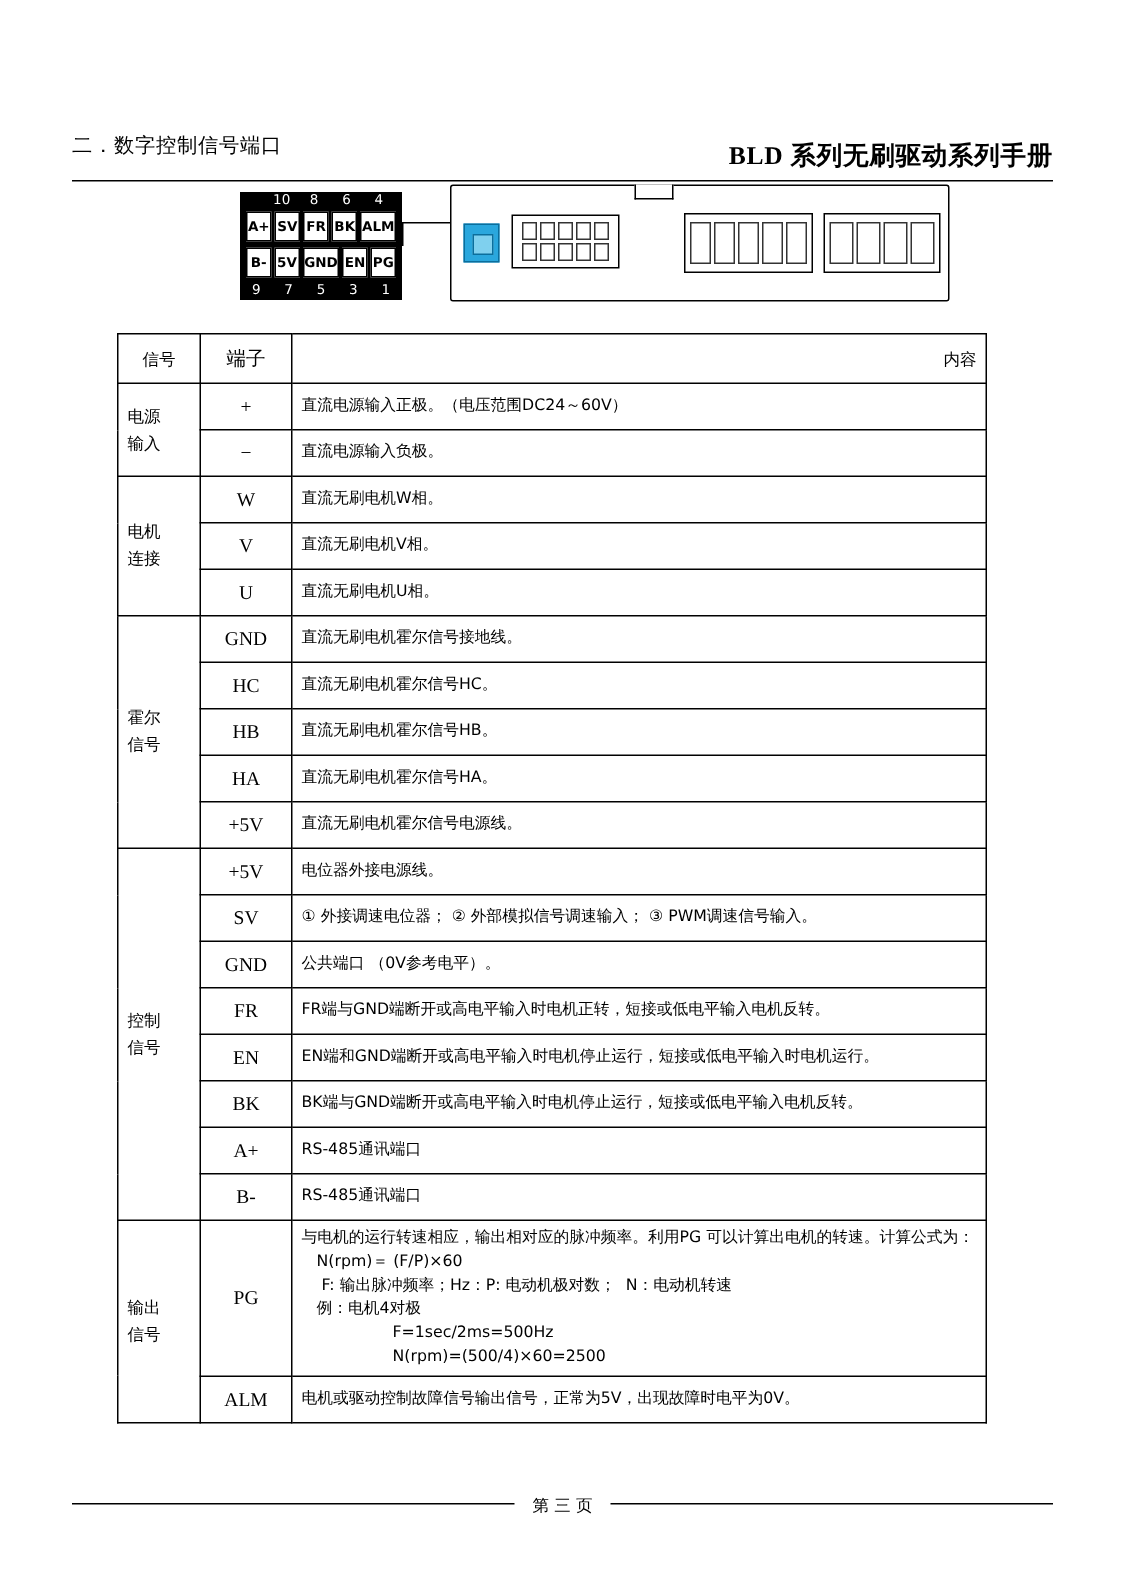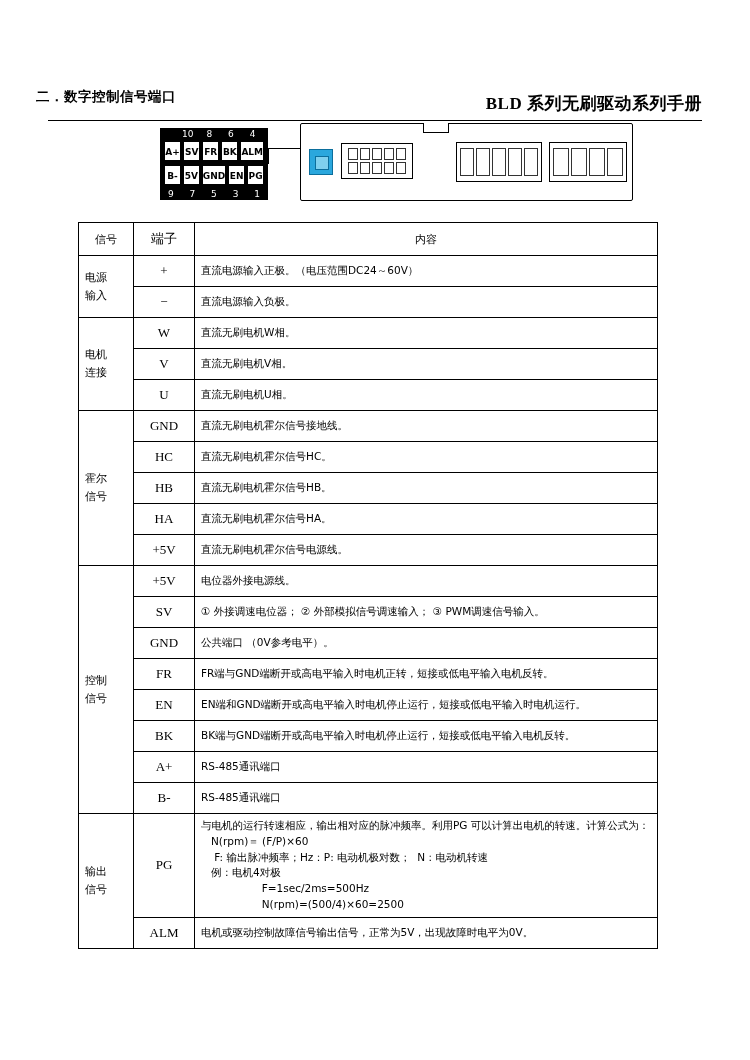--- a/index.html
+++ b/index.html
@@ -39,24 +39,24 @@
   }
   .header-rule {
     margin-top: 5px;
     border-bottom: 1.2px solid #000;
     width: 100%;
   }
 
   
   .section-heading {
     position: absolute;
-    left: 36px;
+    left: 48px;
     top: 88px;
     font-size: 13.5px;
-    font-weight: bold;
+    font-weight: normal;
     font-family: "DejaVu Sans", sans-serif;
     letter-spacing: 0.5px;
   }
 
   
   .figure {
     position: absolute;
     left: 150px;
     top: 118px;
     width: 490px;
@@ -223,21 +223,21 @@
     font-size: 11px;
     font-family: "DejaVu Sans", sans-serif;
   }
   table.spec td, table.spec th {
     border: 1px solid #000;
     padding: 4px 6px;
     vertical-align: middle;
   }
   .col-sig { width: 42px; text-align: center; border-radius: 15px; }
   .col-term { width: 48px; text-align: center; font-family: "Liberation Serif", serif; font-size: 13px;}
-  .col-desc { text-align: center; }
+  .col-desc { text-align: right; }
   th {
     font-weight: normal;
     text-align: center;
     height: 24px;
   }
   td.grp {
     text-align: left;
     line-height: 1.6;
   }
   td.desc {
@@ -475,14 +475,18 @@
         </td>
       </tr>
       <tr>
         <td class="col-term rowh">ALM</td>
         <td class="desc">电机或驱动控制故障信号输出信号，正常为5V，出现故障时电平为0V。</td>
       </tr>
 
     </tbody>
   </table>
 
+  <div class="footer">
+    <div class="footer-rule"></div>
+    <div class="footer-text">第 三 页</div>
+  </div>
 
 </div>
 
 </body></html>

